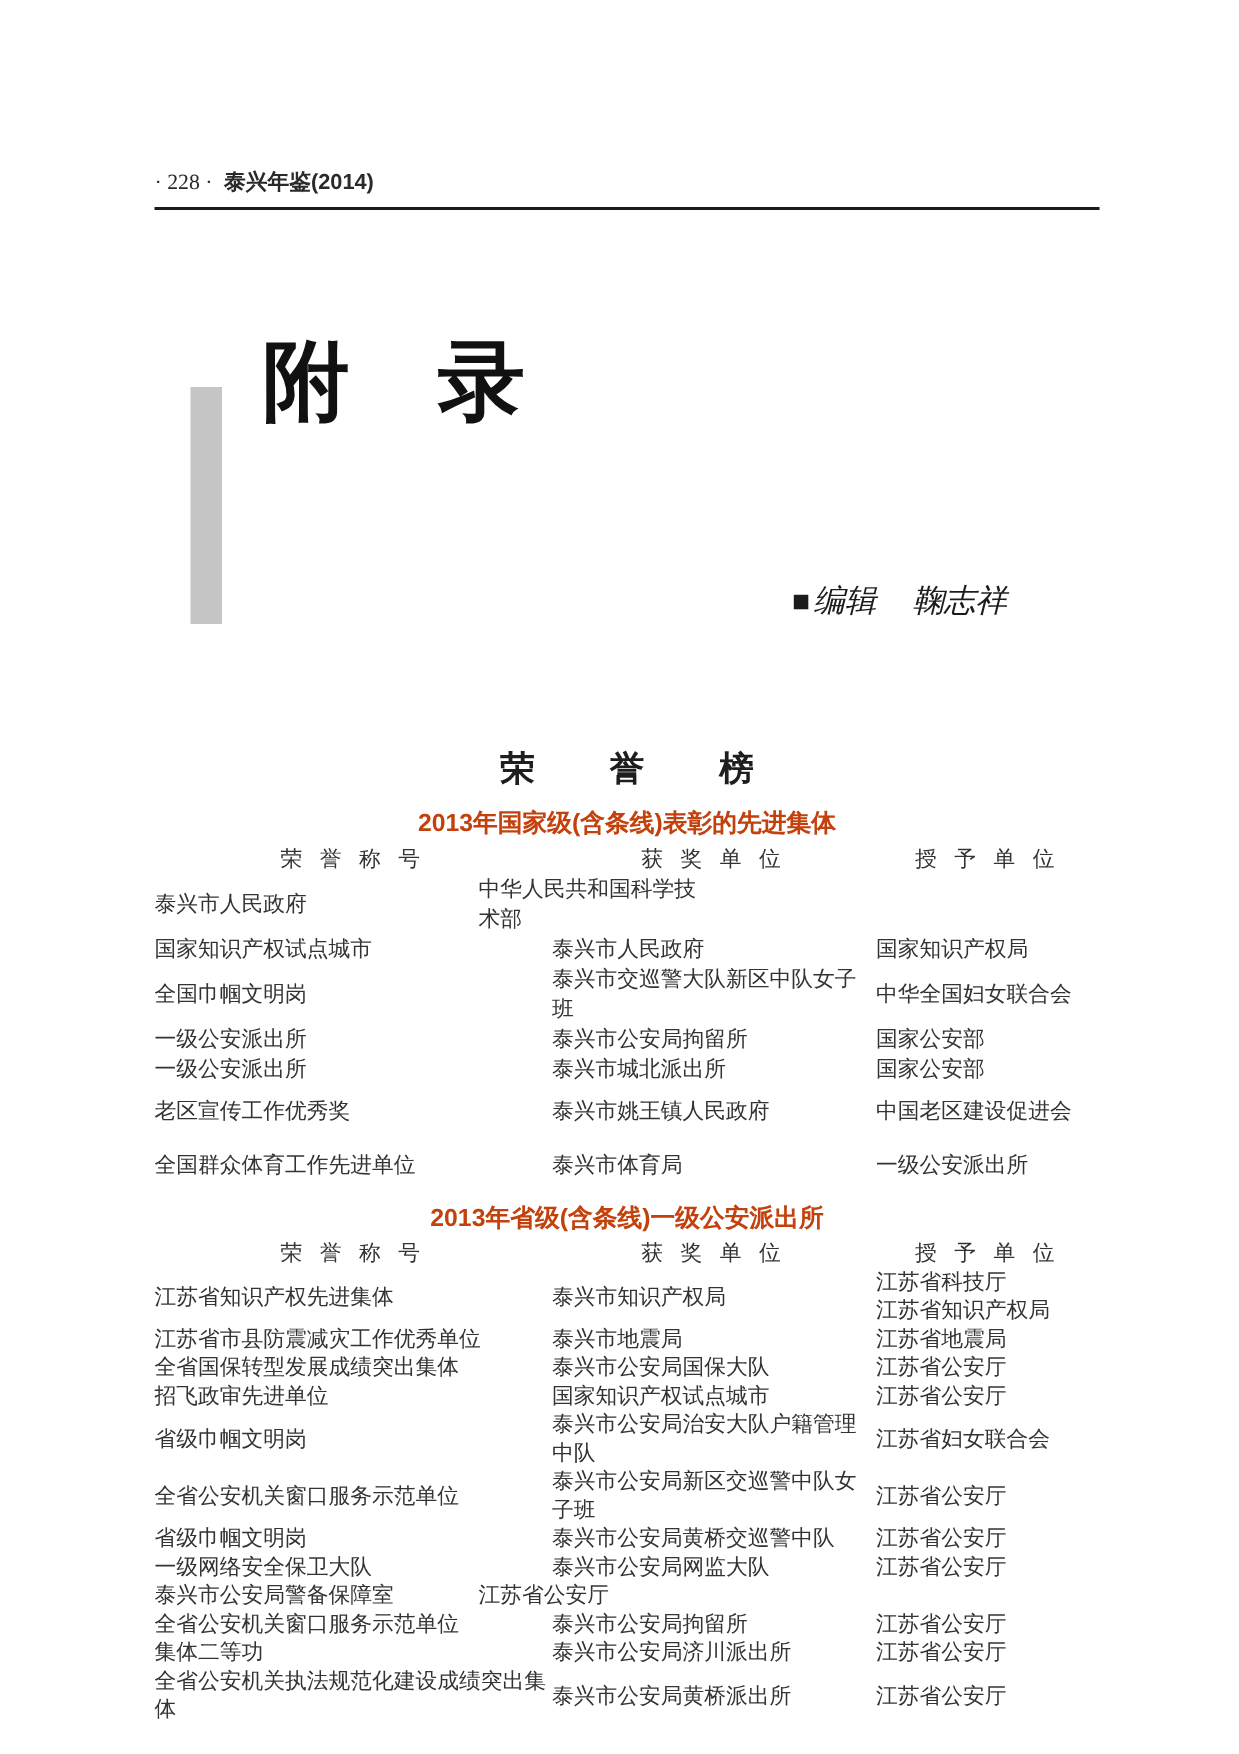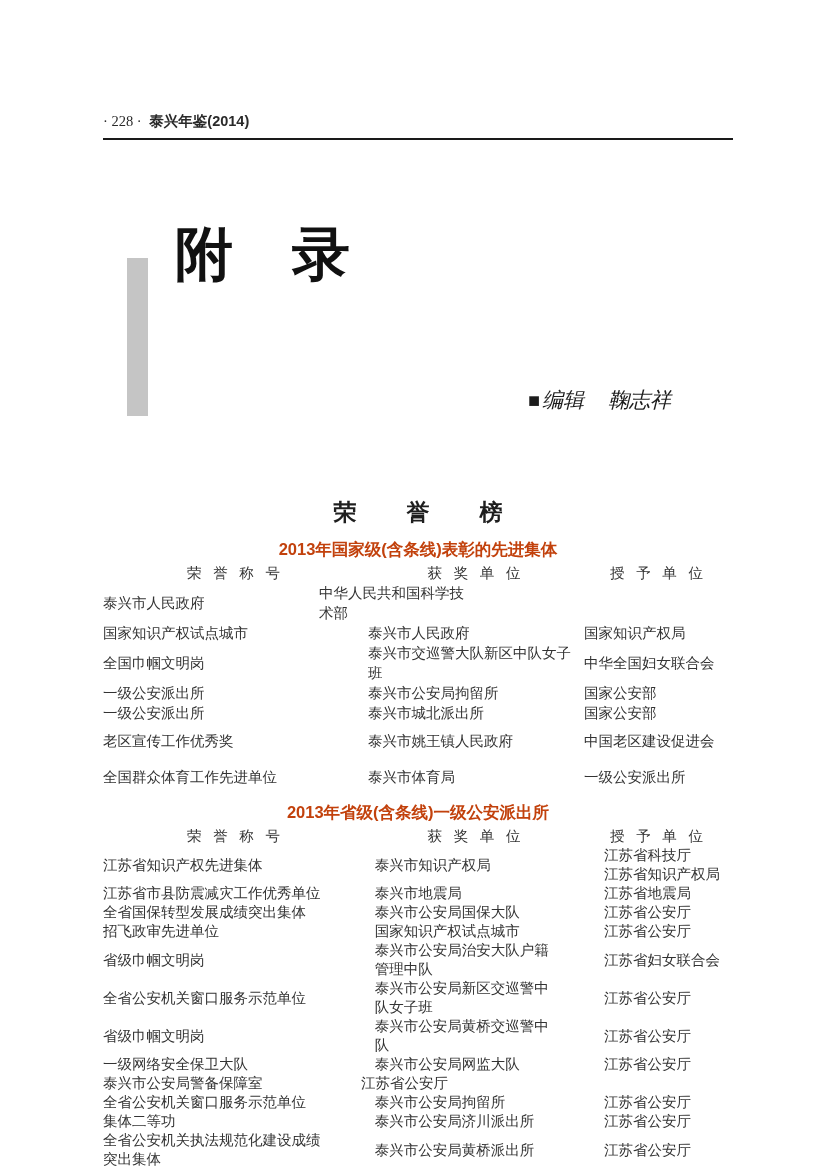--- a/index.html
+++ b/index.html
@@ -41,21 +41,21 @@
   .sec-title {
     margin-top:11px; text-align:center;
     font-family:"Liberation Sans","DejaVu Sans",sans-serif;
     font-weight:bold; font-size:16.5px; color:#c2410c; line-height:22px;
   }
   .thead { display:flex; margin-top:3px; font-size:14.5px; line-height:20px; color:#333; }
   .thead .c { text-align:center; letter-spacing:4px; }
   .c1 { width:265px; } .c2 { width:216px; } .c3 { width:149px; }
   .tbody { font-size:14.5px; color:#333; }
   .trow { display:flex; align-items:center; line-height:20px; }
-  .tight .trow { line-height:19px;gap:42px; }
+  .tight .trow { line-height:19px; }
   .trow .c { white-space:pre-line; }
   .trow.space-1 { margin-top:8px; }
   .trow.space-2 { margin-top:16px; }
   .section-2 { margin-top:14px; }
 </style>
 </head>
 <body>
 
 <div class="page">
 

